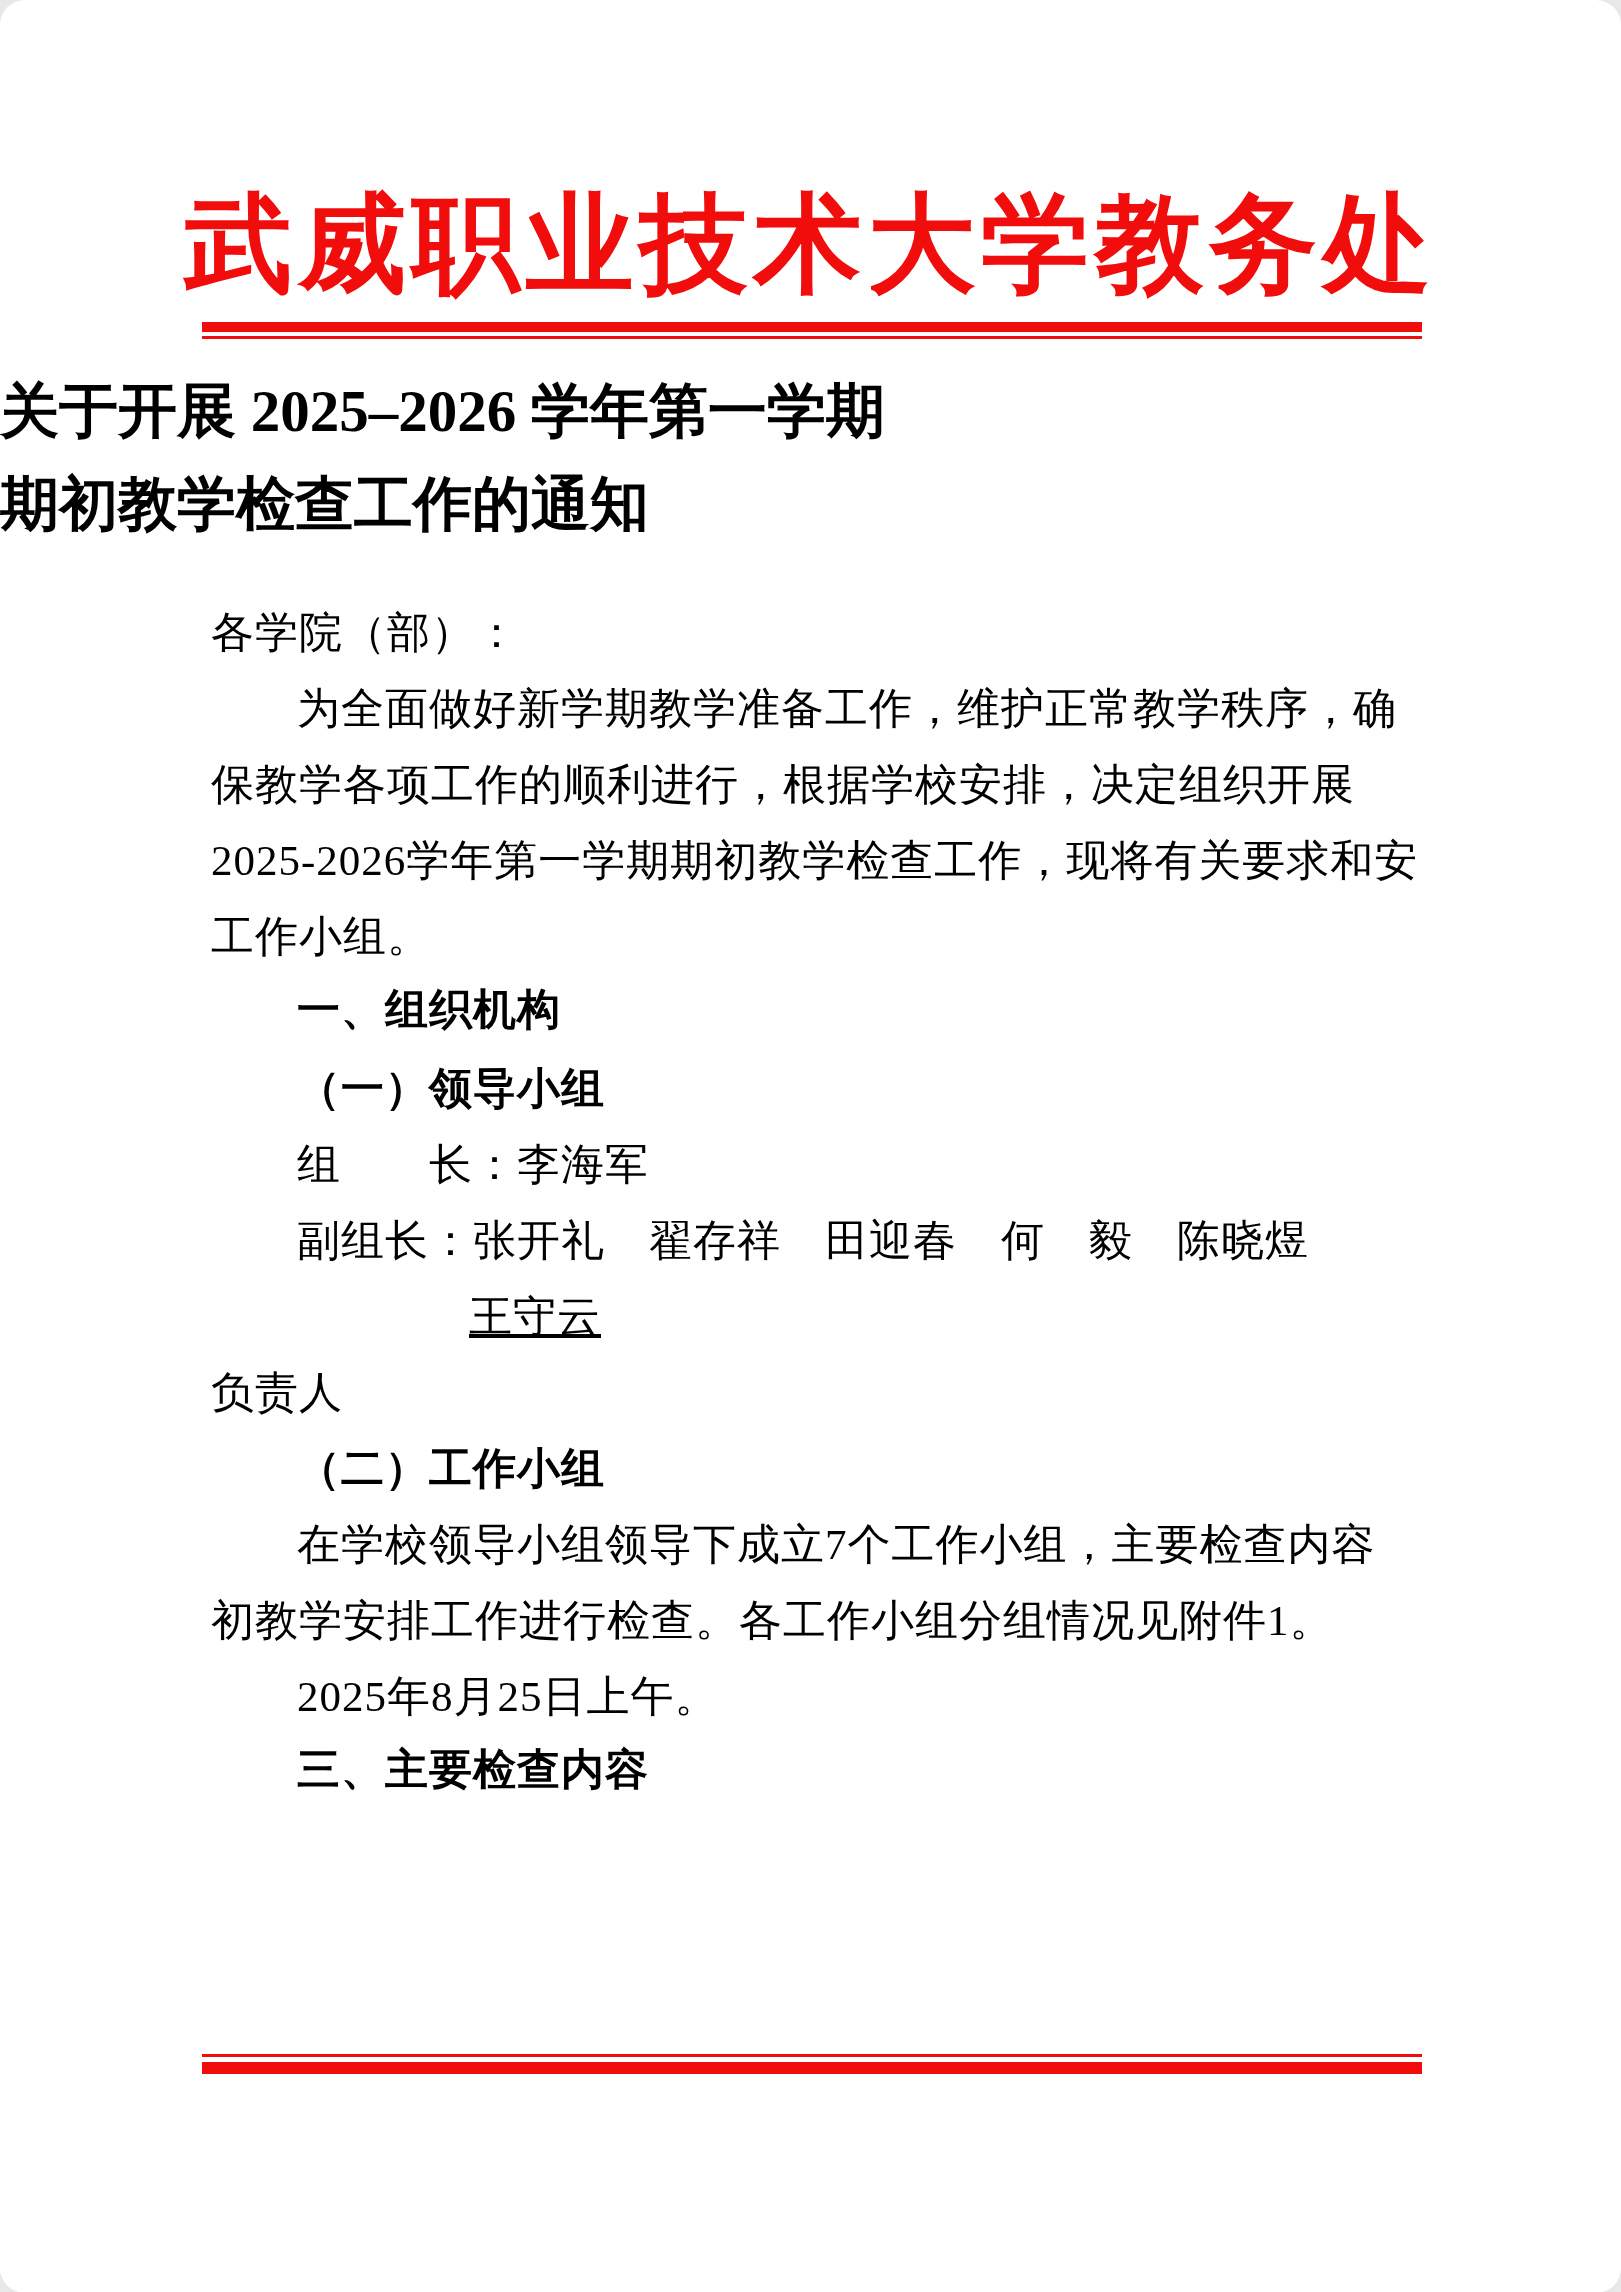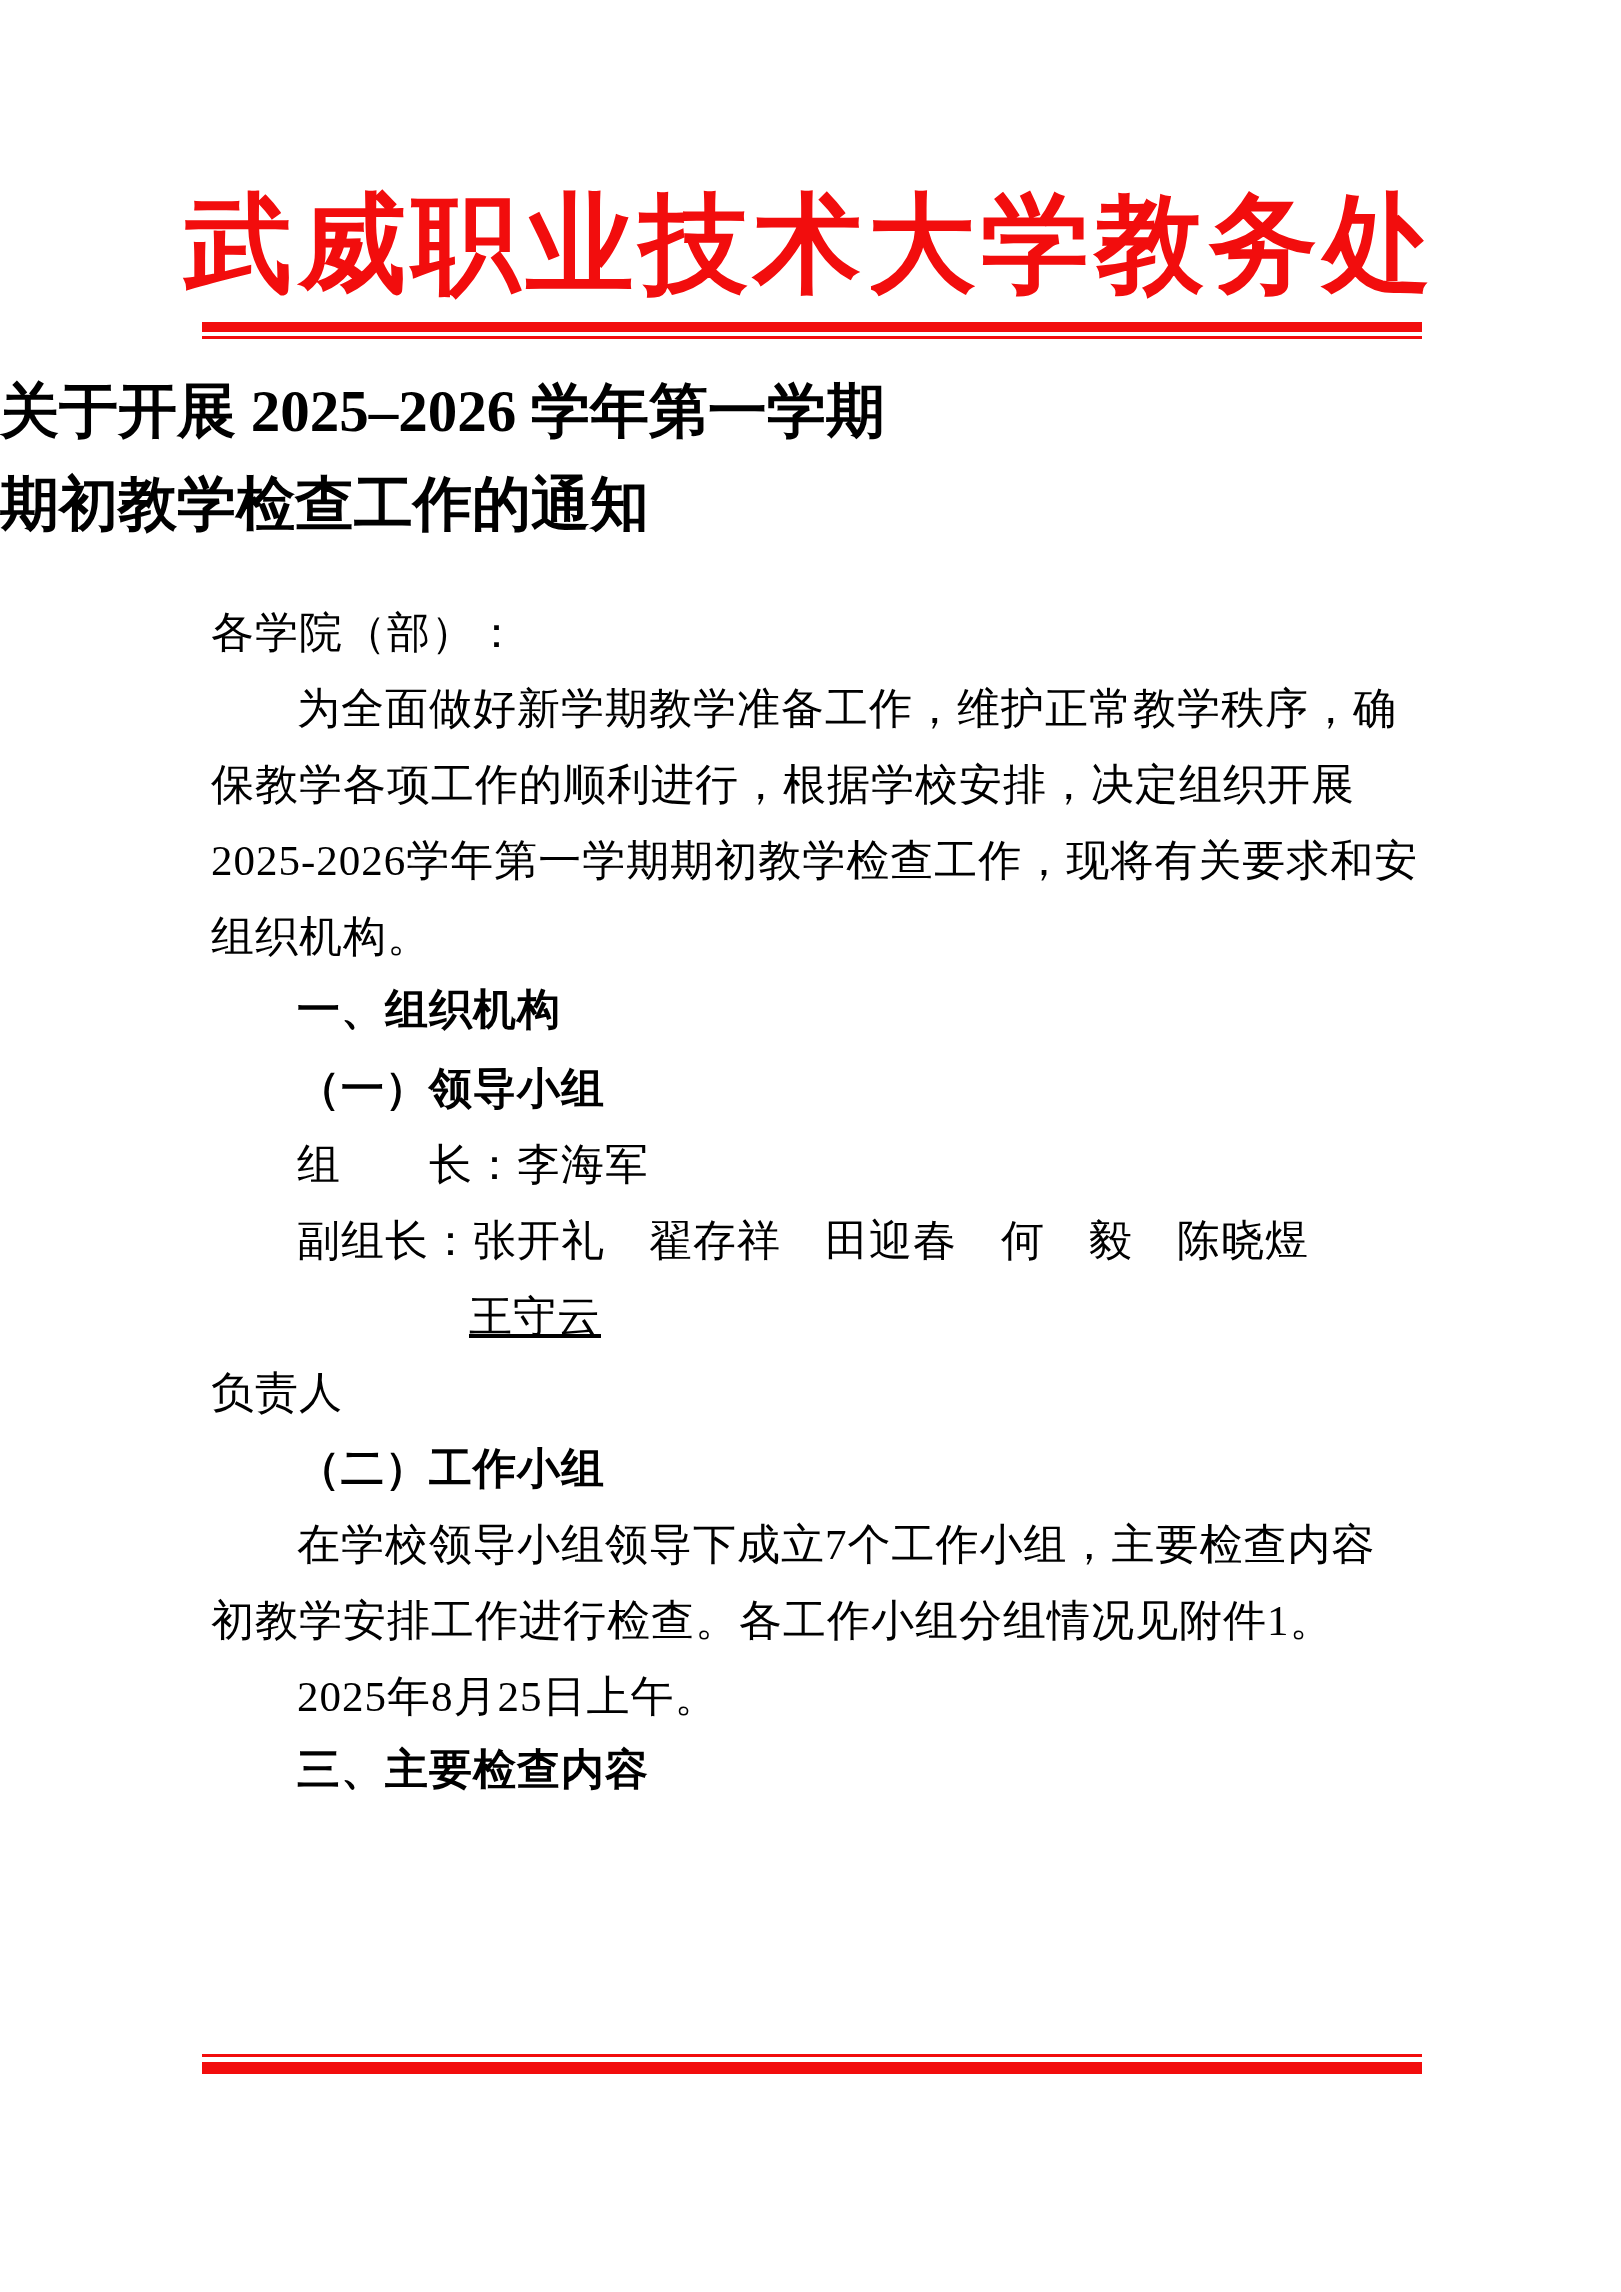--- a/index.html
+++ b/index.html
@@ -65,38 +65,38 @@
   .indent-names { text-indent: 258px; text-decoration: underline; }
   .h1 {
     font-family: Liberation Mono, monospace;
     font-weight: bold;
   }
   .h2 { font-weight: bold; }
 </style>
 </head>
 <body>
 
-<div class="page" style="background: rgb(255, 255, 255);">
+<div class="page" style="background: rgb(255, 255, 255); border-radius: 25px;">
 
   <div class="org-title" style="color: rgb(242, 13, 13);">武威职业技术大学教务处</div>
 
   <div class="rule top-thick" style="background: rgb(242, 13, 13);"></div>
   <div class="rule top-thin" style="background: rgb(242, 13, 13);"></div>
 
   <div class="doc-title">
     <div>关于开展 2025–2026 学年第一学期</div>
     <div>期初教学检查工作的通知</div>
   </div>
 
   <div class="body-block">
       <div class="line">各学院（部）：</div>
       <div class="line indent">为全面做好新学期教学准备工作，维护正常教学秩序，确</div>
       <div class="line">保教学各项工作的顺利进行，根据学校安排，决定组织开展</div>
       <div class="line">2025-2026学年第一学期期初教学检查工作，现将有关要求和安</div>
-      <div class="line">组织机构。</div>
+      <div class="line">工作小组。</div>
       <div class="line h1 indent">一、组织机构</div>
       <div class="line h2 indent">（一）领导小组</div>
       <div class="line indent">组　　长：李海军</div>
       <div class="line indent">副组长：张开礼　翟存祥　田迎春　何　毅　陈晓煜</div>
       <div class="line indent-names">王守云</div>
       <div class="line">负责人</div>
       <div class="line h2 indent">（二）工作小组</div>
       <div class="line indent">在学校领导小组领导下成立7个工作小组，主要检查内容</div>
       <div class="line">初教学安排工作进行检查。各工作小组分组情况见附件1。</div>
       <div class="line indent">2025年8月25日上午。</div>

